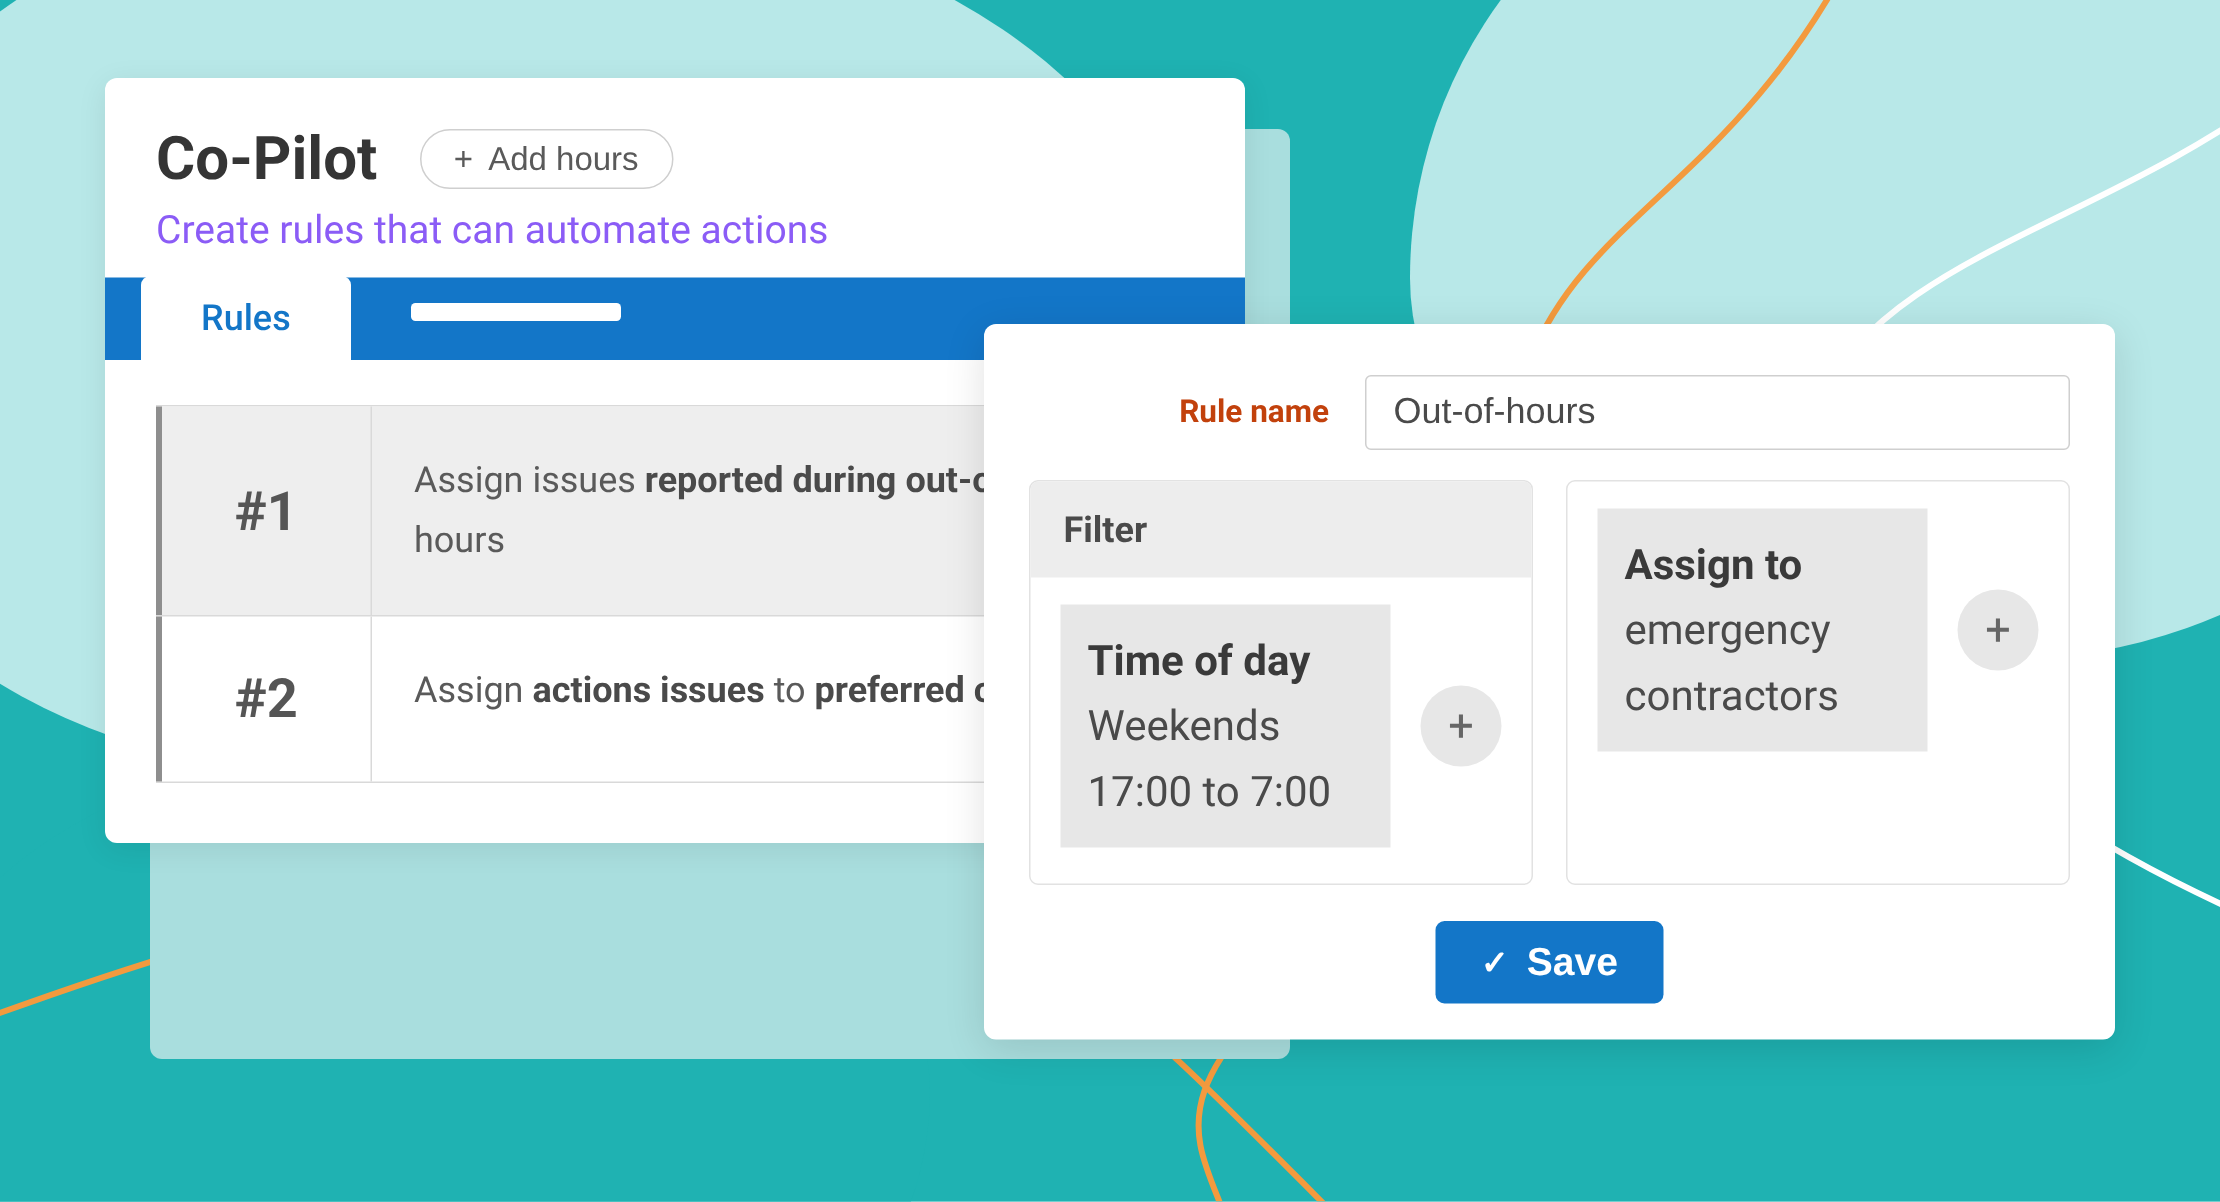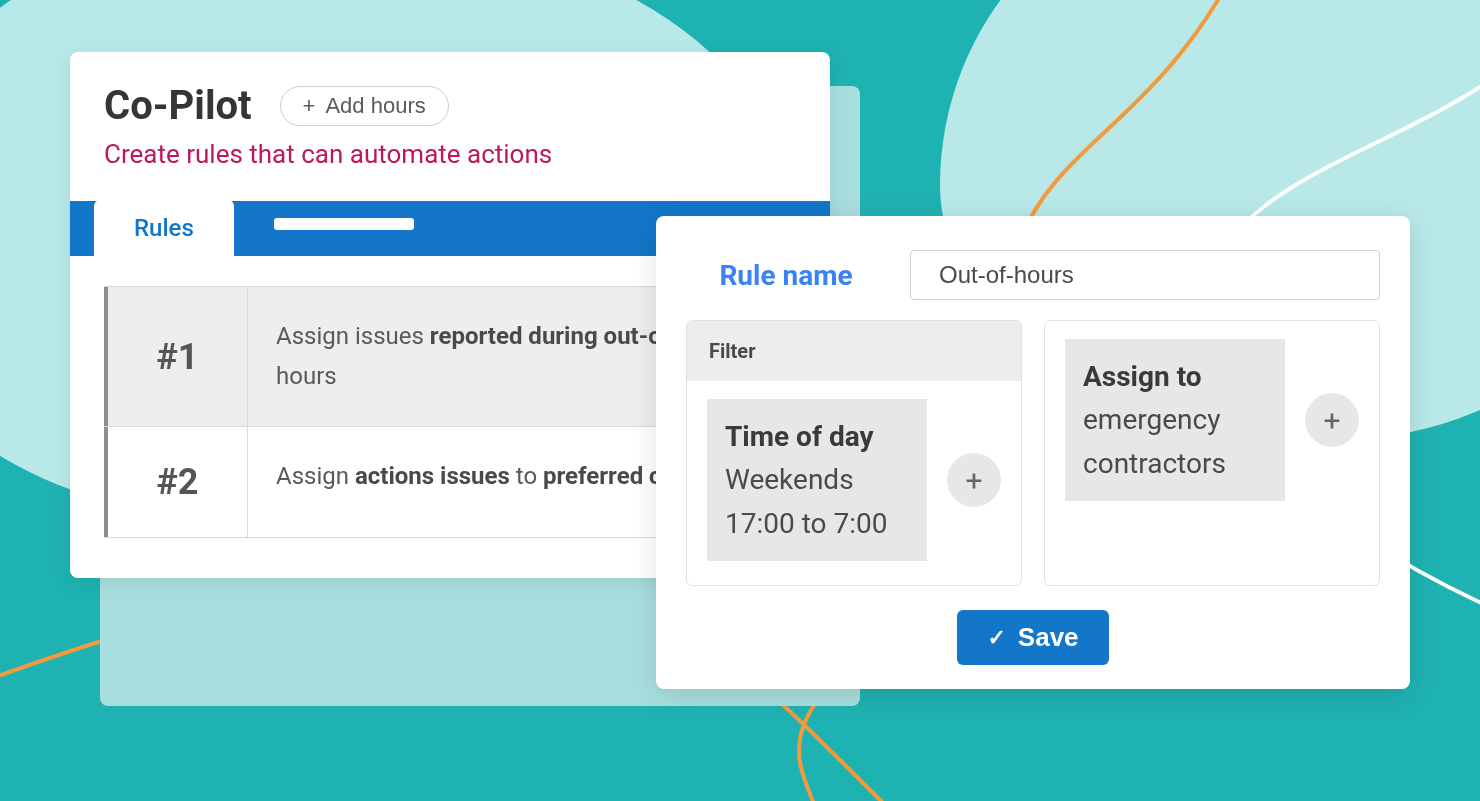--- a/index.html
+++ b/index.html
@@ -10,48 +10,48 @@
   .bg-blob-2 { position: absolute; right: -180px; top: -120px; width: 720px; height: 560px; background: #b8e8e8; border-radius: 45% 55% 50% 60% / 60% 45% 55% 50%; }
   .bg-blob-3 { position: absolute; left: -80px; bottom: -200px; width: 700px; height: 500px; background: #1fb2b2; border-radius: 50% 60% 55% 45% / 55% 50% 60% 45%; }
   .bg-curve-orange { position: absolute; inset: 0; pointer-events: none; }
   .bg-curve-white  { position: absolute; inset: 0; pointer-events: none; }
 
   
   .shadow-card { position: absolute; left: 100px; top: 86px; width: 760px; height: 620px; background: #a9dede; border-radius: 8px; }
 
   
   .main-card { position: absolute; left: 70px; top: 52px; width: 760px; background: #ffffff; border-radius: 8px; box-shadow: 0 4px 20px rgba(0,0,0,.08); padding: 30px 0 0 0; overflow: hidden; }
-  .main-header { padding: 0 34px 32px 34px; }
+  .main-header { padding: 0 34px 16px 34px; }
   .title-row { display: flex; align-items: center; gap: 28px; }
   .page-title { font-size: 40px; font-weight: 700; color: #353535; }
-  .page-subtitle { font-size: 26px; color: #be185d; margin-top: 10px; }
+  .page-subtitle { font-size: 26px; color: #8b5cf6; margin-top: 10px; }
   .add-rule-btn { display: inline-flex; align-items: center; gap: 10px; border: 1.5px solid #cfcfcf; background: #fff; color: #5a5a5a; font-size: 22px; padding: 6px 22px; border-radius: 999px; cursor: pointer; }
   .add-rule-btn .plus { font-size: 22px; line-height: 1; color: #5a5a5a; }
 
   .tab-bar { background: #1376c8; height: 55px; display: flex; align-items: flex-end; padding-left: 24px; gap: 40px; }
   .tab { background: #fff; color: #1376c8; font-size: 24px; font-weight: 500; padding: 14px 40px 14px 40px; border-top-left-radius: 6px; border-top-right-radius: 6px; cursor: pointer; }
   .tab-placeholder { width: 140px; height: 12px; background: #fff; border-radius: 3px; margin-bottom: 26px; }
 
   .rules-table { padding: 30px 0 40px 34px; }
   .rule-row { display: flex; border-top: 1px solid #d9d9d9; }
   .rule-row:last-child { border-bottom: 1px solid #d9d9d9; }
   .rule-num-cell { width: 144px; border-left: 4px solid #8e8e8e; border-right: 1px solid #d9d9d9; display: flex; align-items: center; justify-content: center; font-size: 36px; font-weight: 700; color: #555; padding: 34px 0; }
   .rule-row.selected .rule-num-cell { background: #eeeeee; }
   .rule-row.selected .rule-desc-cell { background: #eeeeee; }
   .rule-desc-cell { flex: 1; padding: 30px 28px; font-size: 24px; color: #5a5a5a; line-height: 1.65; }
   .rule-desc-cell b { font-weight: 700; color: #4a4a4a; }
 
   
   .detail-card { position: absolute; left: 656px; top: 216px; width: 754px; background: #fff; border-radius: 8px; box-shadow: 0 6px 28px rgba(0,0,0,.12); padding: 34px 30px 24px 30px; }
   .form-row { display: flex; align-items: center; gap: 24px; margin-bottom: 20px; }
-  .form-label { width: 200px; text-align: center; font-size: 28px; font-weight: 700; color: #3b82f6; }
-  .form-input { flex: 1; border: 1.5px solid #cfcfcf; border-radius: 4px; font-size: 24px; color: #4a4a4a; padding: 10px 28px; outline: none; }
+  .form-label { width: 200px; text-align: right; font-size: 21px; font-weight: 700; color: #c2410c; }
+  .form-input { flex: 1; border: 1.5px solid #cfcfcf; border-radius: 4px; font-size: 24px; color: #4a4a4a; padding: 10px 18px; outline: none; }
   .panels { display: flex; gap: 22px; margin-top: 18px; }
   .panel { flex: 1; border: 1.5px solid #e2e2e2; border-radius: 6px; overflow: hidden; }
-  .panel-header { background: #ededed; padding: 18px 22px; font-size: 20px; font-weight: 700; color: #4a4a4a; }
+  .panel-header { background: #ededed; padding: 18px 22px; font-size: 24px; font-weight: 700; color: #4a4a4a; }
   .panel-body { padding: 18px 20px 24px 20px; display: flex; align-items: center; gap: 20px; }
   .chip { background: #e7e7e7; padding: 16px 18px; font-size: 28px; color: #4a4a4a; line-height: 1.55; flex: 1; }
   .chip strong { display: block; font-weight: 700; color: #3a3a3a; }
   .add-circle { width: 54px; height: 54px; border-radius: 50%; background: #e7e7e7; display: flex; align-items: center; justify-content: center; font-size: 30px; color: #666; cursor: pointer; flex-shrink: 0; }
   .save-row { display: flex; justify-content: center; margin-top: 24px; }
   .save-btn { background: #1376c8; color: #fff; font-size: 26px; font-weight: 700; border: none; border-radius: 6px; padding: 12px 30px; display: inline-flex; align-items: center; gap: 12px; cursor: pointer; }
   .check { font-size: 22px; }
 </style>
 </head>
 <body>

